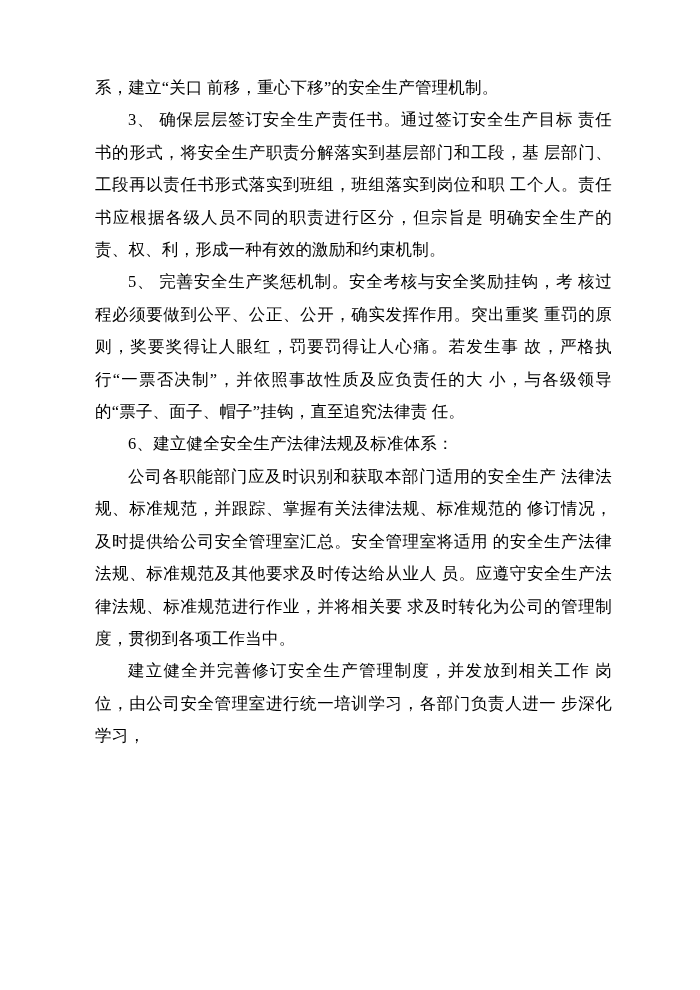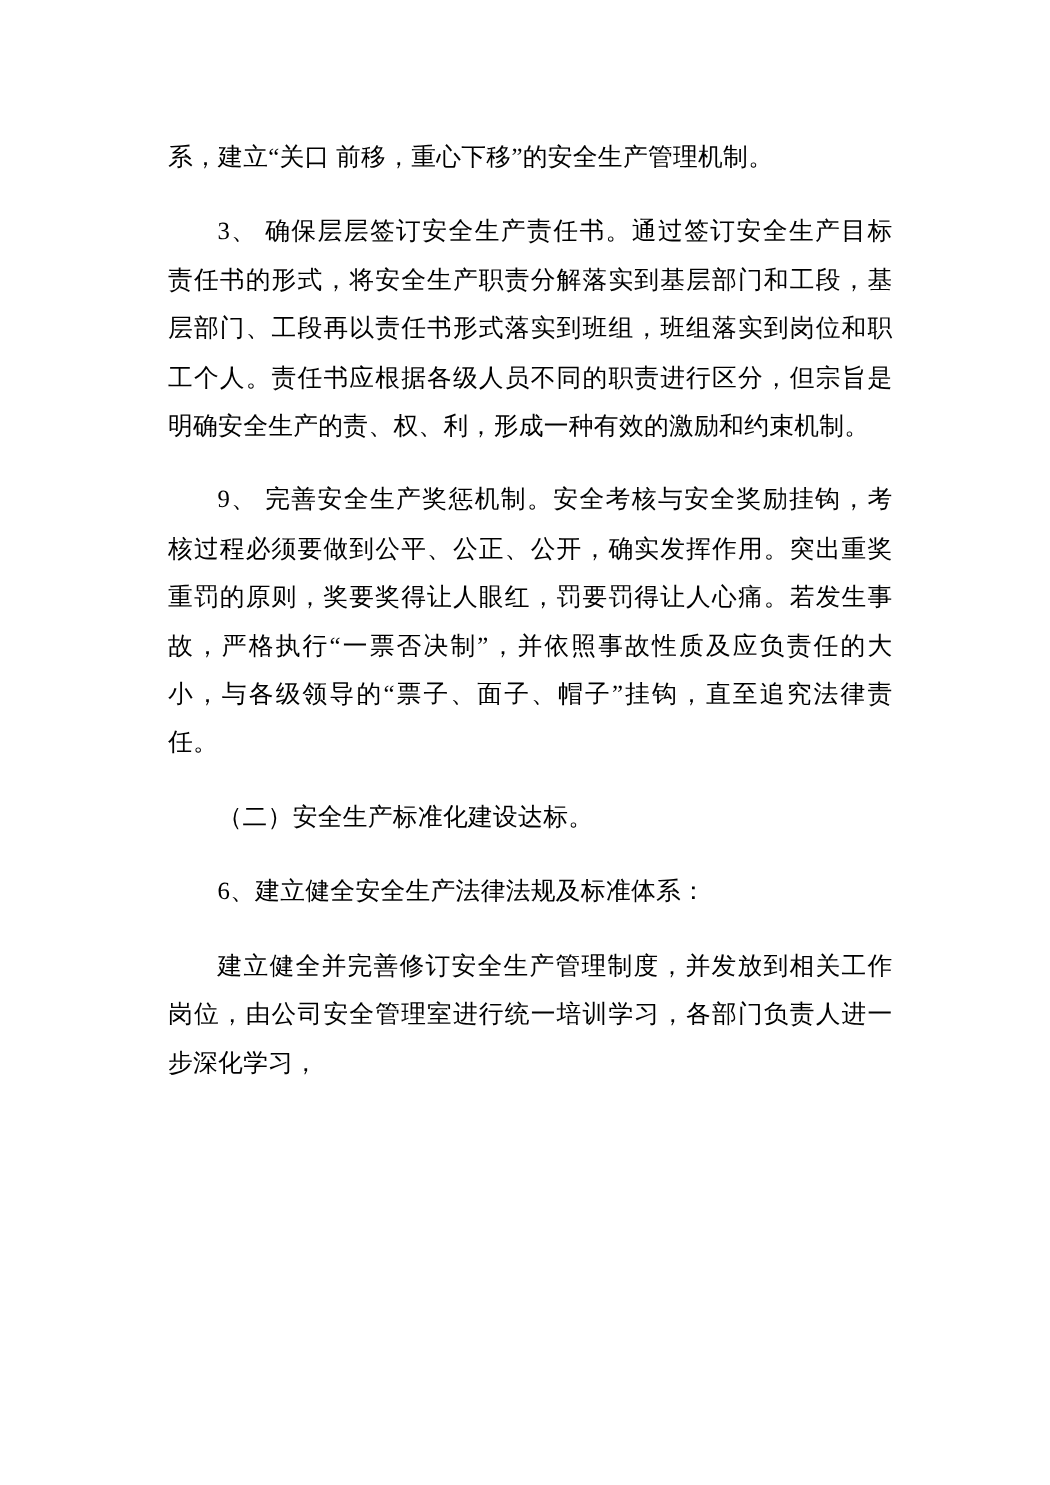--- a/index.html
+++ b/index.html
@@ -12,37 +12,37 @@
     width: 700px;
     height: 990px;
     background: #ffffff;
     box-sizing: border-box;
     padding: 72px 88px 0 95px;
     overflow: hidden;
     font-family: "Liberation Serif", "DejaVu Serif", serif;
     color: #000000;
   }
   .doc-body p {
-    margin: 17px;
+    margin: 0;
     padding: 0;
     font-size: 16.5px;
     line-height: 32.4px;
     text-align: justify;
     letter-spacing: 0.2px;
     word-break: break-all;
   }
   .doc-body p.indent {
     text-indent: 2em;
   }
 </style>
 </head>
 <body>
 
 <div class="page">
   <div class="doc-body">
     <p>系，建立“关口 前移，重心下移”的安全生产管理机制。</p>
     <p class="indent">3、 确保层层签订安全生产责任书。通过签订安全生产目标 责任书的形式，将安全生产职责分解落实到基层部门和工段，基 层部门、工段再以责任书形式落实到班组，班组落实到岗位和职 工个人。责任书应根据各级人员不同的职责进行区分，但宗旨是 明确安全生产的责、权、利，形成一种有效的激励和约束机制。</p>
-    <p class="indent">9、 完善安全生产奖惩机制。安全考核与安全奖励挂钩，考 核过程必须要做到公平、公正、公开，确实发挥作用。突出重奖 重罚的原则，奖要奖得让人眼红，罚要罚得让人心痛。若发生事 故，严格执行“一票否决制”，并依照事故性质及应负责任的大 小，与各级领导的“票子、面子、帽子”挂钩，直至追究法律责 任。</p>
-    <p class="indent">（二）安全生产标准化建设达标。</p>
+    <p class="indent">5、 完善安全生产奖惩机制。安全考核与安全奖励挂钩，考 核过程必须要做到公平、公正、公开，确实发挥作用。突出重奖 重罚的原则，奖要奖得让人眼红，罚要罚得让人心痛。若发生事 故，严格执行“一票否决制”，并依照事故性质及应负责任的大 小，与各级领导的“票子、面子、帽子”挂钩，直至追究法律责 任。</p>
     <p class="indent">6、建立健全安全生产法律法规及标准体系：</p>
+    <p class="indent">公司各职能部门应及时识别和获取本部门适用的安全生产 法律法规、标准规范，并跟踪、掌握有关法律法规、标准规范的 修订情况，及时提供给公司安全管理室汇总。安全管理室将适用 的安全生产法律法规、标准规范及其他要求及时传达给从业人 员。应遵守安全生产法律法规、标准规范进行作业，并将相关要 求及时转化为公司的管理制度，贯彻到各项工作当中。</p>
     <p class="indent">建立健全并完善修订安全生产管理制度，并发放到相关工作 岗位，由公司安全管理室进行统一培训学习，各部门负责人进一 步深化学习，</p>
   </div>
 </div>
 
 </body></html>

